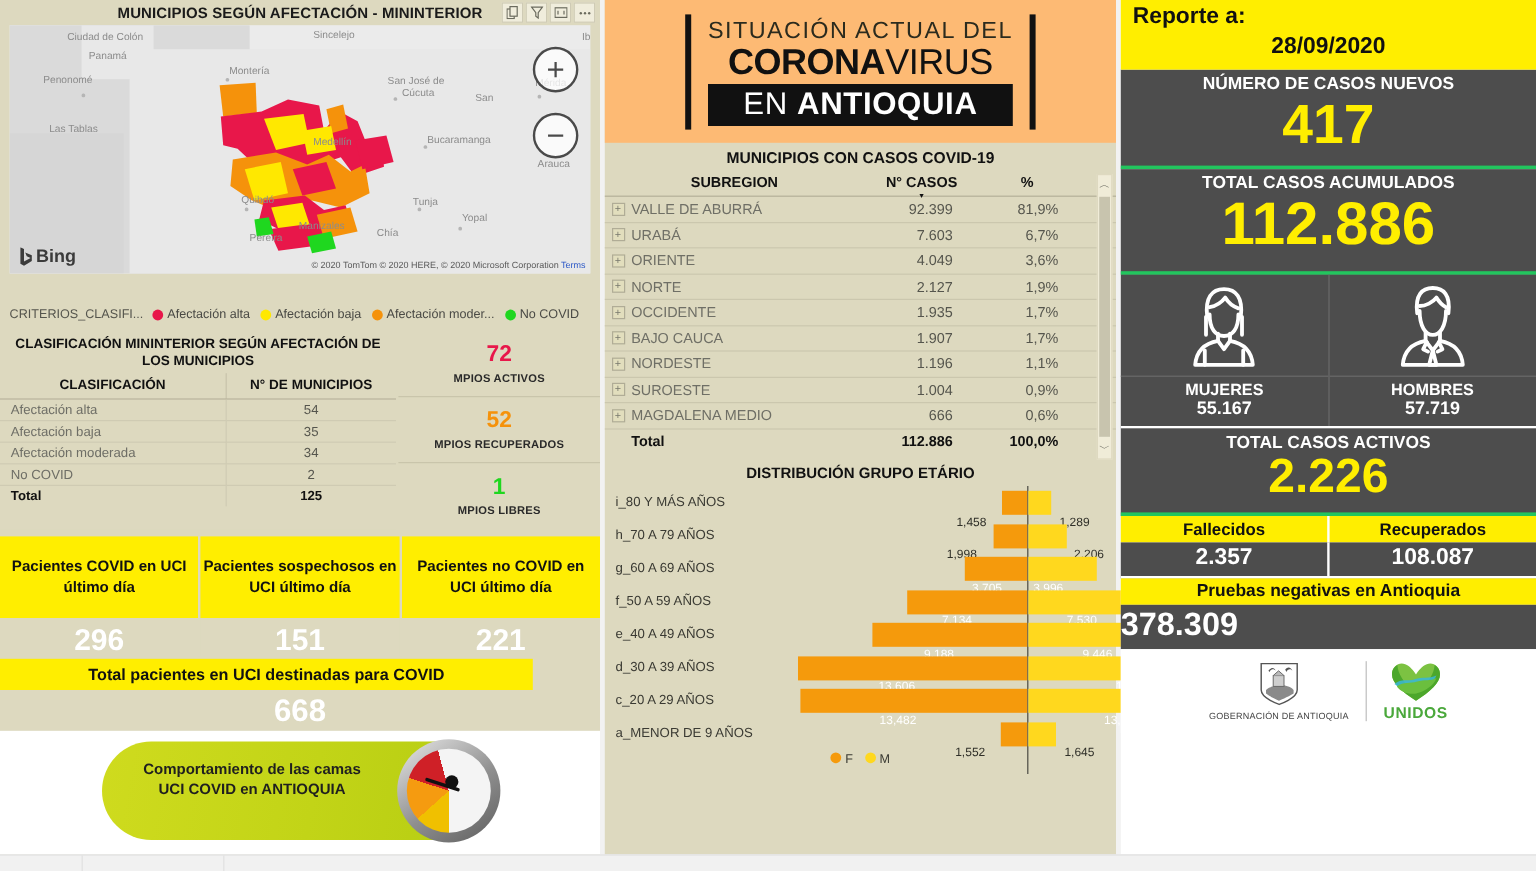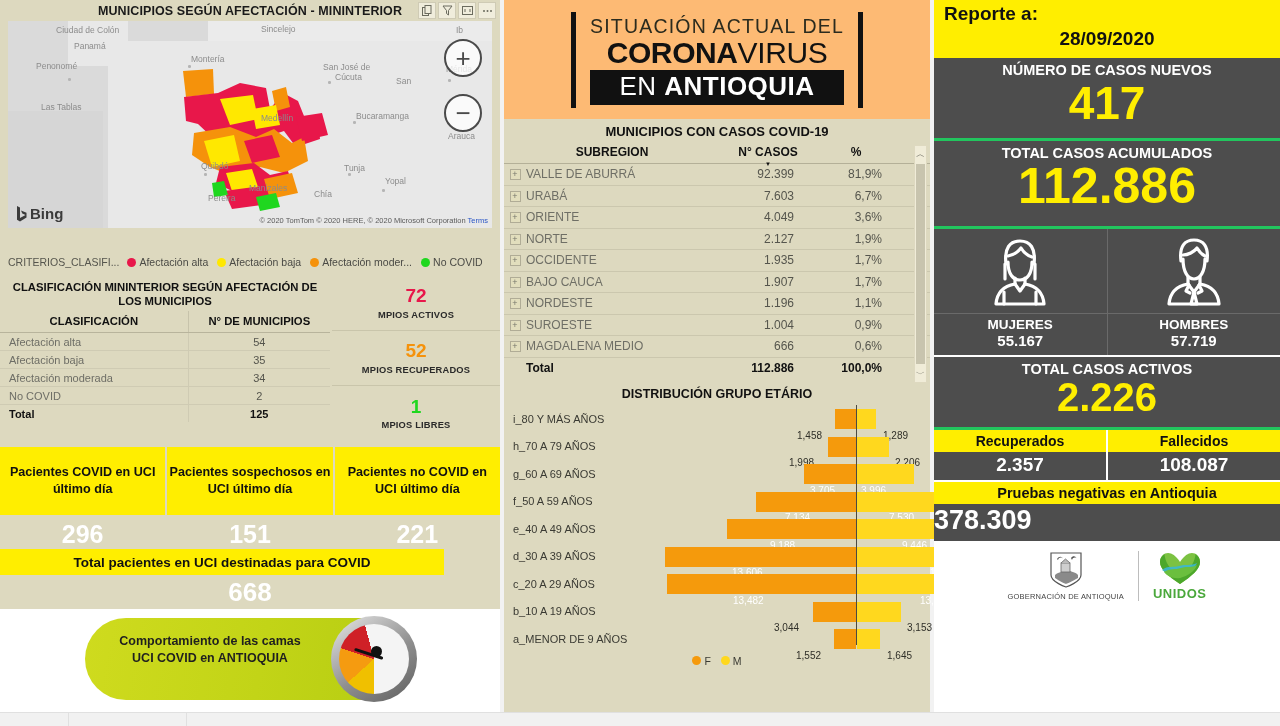--- a/index.html
+++ b/index.html
@@ -352,21 +352,21 @@
         <div class="map-label" style="left:388px; top:55px;">San</div>
         <div class="map-label" style="left:348px; top:90px;">Bucaramanga</div>
         <div class="map-label" style="left:440px; top:110px;">Arauca</div>
         <div class="map-label" style="left:336px; top:142px;">Tunja</div>
         <div class="map-label" style="left:377px; top:155px;">Yopal</div>
         <div class="map-label" style="left:193px; top:140px;">Quibdó</div>
         <div class="map-label" style="left:241px; top:162px;">Manizales</div>
         <div class="map-label" style="left:200px; top:172px;">Pereira</div>
         <div class="map-label" style="left:306px; top:168px;">Chía</div>
         <div class="map-label" style="left:253px; top:92px;">Medellín</div>
-        <div class="map-label" style="left:448px; top:4px;">Ib</div>
+        <div class="map-label" style="left:477px; top:4px;">Ib</div>
 
         <div class="map-dot" style="left:180px; top:44px;"></div>
         <div class="map-dot" style="left:320px; top:60px;"></div>
         <div class="map-dot" style="left:345px; top:100px;"></div>
         <div class="map-dot" style="left:340px; top:152px;"></div>
         <div class="map-dot" style="left:196px; top:152px;"></div>
         <div class="map-dot" style="left:440px; top:58px;"></div>
         <div class="map-dot" style="left:60px; top:57px;"></div>
         <div class="map-dot" style="left:374px; top:168px;"></div>
 
@@ -638,27 +638,20 @@
       </div>
 
       <div class="py-row">
         <div class="py-label">c_20 A 29 AÑOS</div>
         <div class="py-bar f" style="width:189px; left:163px;"></div>
         <div class="py-val inside" style="left:229px;">13,482</div>
         <div class="py-bar m" style="width:190px; left:353px;"></div>
         <div class="py-val inside" style="left:416px;">13,514</div>
       </div>
 
-      <div class="py-row">
-        <div class="py-label">b_10 A 19 AÑOS</div>
-        <div class="py-bar f" style="width:43px; left:309px;"></div>
-        <div class="py-val" style="left:270px;">3,044</div>
-        <div class="py-bar m" style="width:44px; left:353px;"></div>
-        <div class="py-val" style="left:403px;">3,153</div>
-      </div>
 
       <div class="py-row">
         <div class="py-label">a_MENOR DE 9 AÑOS</div>
         <div class="py-bar f" style="width:22px; left:330px;"></div>
         <div class="py-val" style="left:292px;">1,552</div>
         <div class="py-bar m" style="width:23px; left:353px;"></div>
         <div class="py-val" style="left:383px;">1,645</div>
       </div>
 
       <div class="py-legend">
@@ -723,22 +716,22 @@
         <div class="gender-val">57.719</div>
       </div>
     </div>
 
     <div class="r-block activos" style="height:73px">
       <div class="r-head">TOTAL CASOS ACTIVOS</div>
       <div class="r-big">2.226</div>
     </div>
 
     <div class="two-col-head">
+      <div>Fallecidos</div>
       <div>Recuperados</div>
-      <div>Fallecidos</div>
     </div>
     <div class="two-col-val">
       <div>2.357</div>
       <div>108.087</div>
     </div>
 
     <div class="pruebas-head">Pruebas negativas en Antioquia</div>
     <div class="pruebas-val">378.309</div>
 
     <div class="logos">

